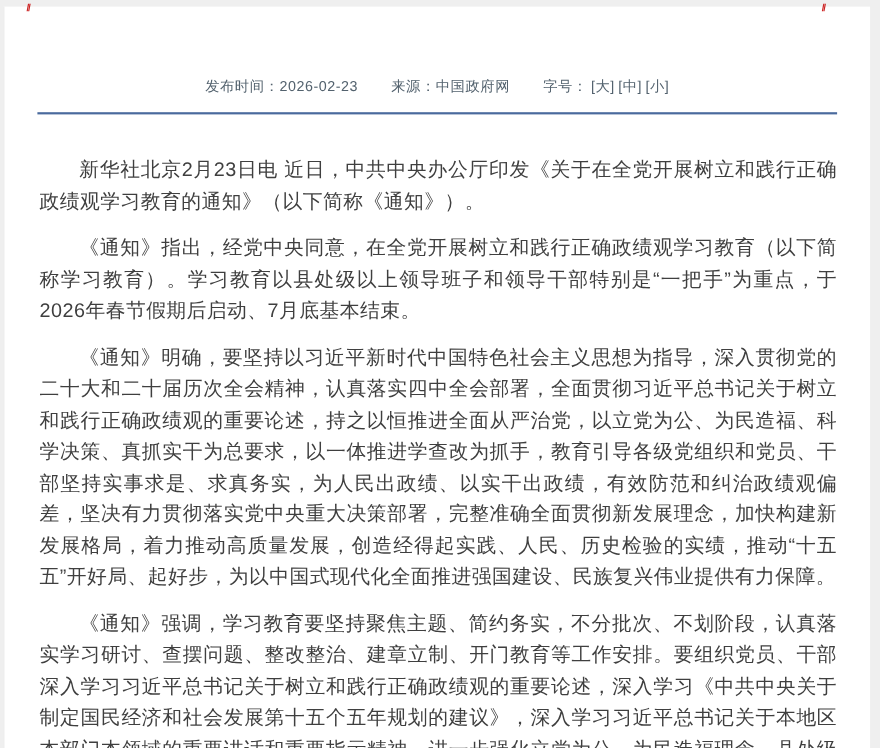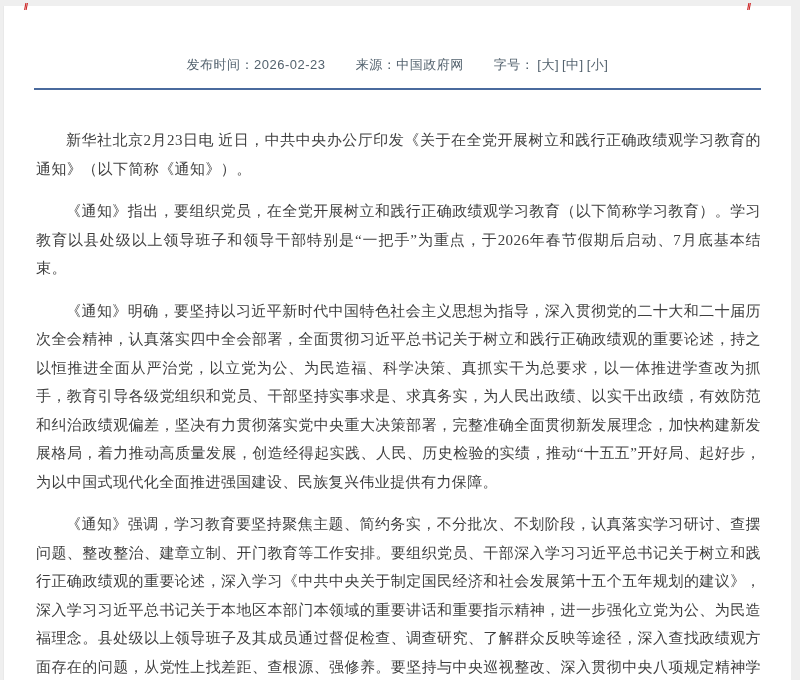--- a/index.html
+++ b/index.html
@@ -41,21 +41,21 @@
   .article-title {
     text-align: center;
     font-size: 22px;
     line-height: 30px;
     font-weight: bold;
     color: #2f618f;
     letter-spacing: 1px;
   }
 
   .meta {
-    margin-top: 25px;
+    margin-top: 39px;
     text-align: center;
     font-size: 13px;
     color: #53626e;
     letter-spacing: 0.5px;
   }
   .meta .group { margin: 0 13px; }
   .meta .fs-btn {
     color: #53626e;
     text-decoration: none;
     cursor: pointer;
@@ -65,28 +65,27 @@
   .divider {
     margin: 14px 30px 0 30px;
     height: 0;
     border-top: 2px solid #4a6a9d;
   }
 
   .article-body {
     padding: 36px 30px 20px 32px;
   }
   .article-body p {
-    font-size: 15px;
+    font-size: 18px;
     line-height: 28.5px;
     color: #3f3f3f;
     text-align: justify;
     text-indent: 2em;
     margin-bottom: 14px;
     letter-spacing: 0.4px;
-    font-family: Liberation Serif, serif;
   }
 </style>
 </head>
 <body>
 
 <div class="page">
 
   <span class="corner-mark left">//</span>
   <span class="corner-mark right">//</span>
 
@@ -96,19 +95,19 @@
     <div class="meta">
       <span class="group"><span>发布时间：</span><span>2026-02-23</span></span>
       <span class="group"><span>来源：</span><span>中国政府网</span></span>
       <span class="group"><span>字号：</span><a class="fs-btn">[大]</a><a class="fs-btn">[中]</a><a class="fs-btn">[小]</a></span>
     </div>
 
     <div class="divider"></div>
 
     <div class="article-body">
       <p>新华社北京2月23日电 近日，中共中央办公厅印发《关于在全党开展树立和践行正确政绩观学习教育的通知》（以下简称《通知》）。</p>
-      <p>《通知》指出，要组织党员，在全党开展树立和践行正确政绩观学习教育（以下简称学习教育）。学习教育以县处级以上领导班子和领导干部特别是“一把手”为重点，于2026年春节假期后启动、7月底基本结束。</p>
+      <p>《通知》指出，经党中央同意，在全党开展树立和践行正确政绩观学习教育（以下简称学习教育）。学习教育以县处级以上领导班子和领导干部特别是“一把手”为重点，于2026年春节假期后启动、7月底基本结束。</p>
       <p>《通知》明确，要坚持以习近平新时代中国特色社会主义思想为指导，深入贯彻党的二十大和二十届历次全会精神，认真落实四中全会部署，全面贯彻习近平总书记关于树立和践行正确政绩观的重要论述，持之以恒推进全面从严治党，以立党为公、为民造福、科学决策、真抓实干为总要求，以一体推进学查改为抓手，教育引导各级党组织和党员、干部坚持实事求是、求真务实，为人民出政绩、以实干出政绩，有效防范和纠治政绩观偏差，坚决有力贯彻落实党中央重大决策部署，完整准确全面贯彻新发展理念，加快构建新发展格局，着力推动高质量发展，创造经得起实践、人民、历史检验的实绩，推动“十五五”开好局、起好步，为以中国式现代化全面推进强国建设、民族复兴伟业提供有力保障。</p>
       <p>《通知》强调，学习教育要坚持聚焦主题、简约务实，不分批次、不划阶段，认真落实学习研讨、查摆问题、整改整治、建章立制、开门教育等工作安排。要组织党员、干部深入学习习近平总书记关于树立和践行正确政绩观的重要论述，深入学习《中共中央关于制定国民经济和社会发展第十五个五年规划的建议》，深入学习习近平总书记关于本地区本部门本领域的重要讲话和重要指示精神，进一步强化立党为公、为民造福理念。县处级以上领导班子及其成员通过督促检查、调查研究、了解群众反映等途径，深入查找政绩观方面存在的问题，从党性上找差距、查根源、强修养。要坚持与中央巡视整改、深入贯彻中央八项规定精神学习教育整改、“十五五”规划编制实施、生态环保督察整改等相结合，边查边改、立行立改，对突出问题开展集中整治，持续推动整改落实。做好建章立制，深入查找现行制度机制中不符合正确政绩观要求的规定，该废止的废止，该修订的修订。要坚持开门教育，查摆问题听取群众意见，整改整治接受群众监督，检验成效</p>
     </div>
 
   </div>
 </div>
 
 </body></html>

